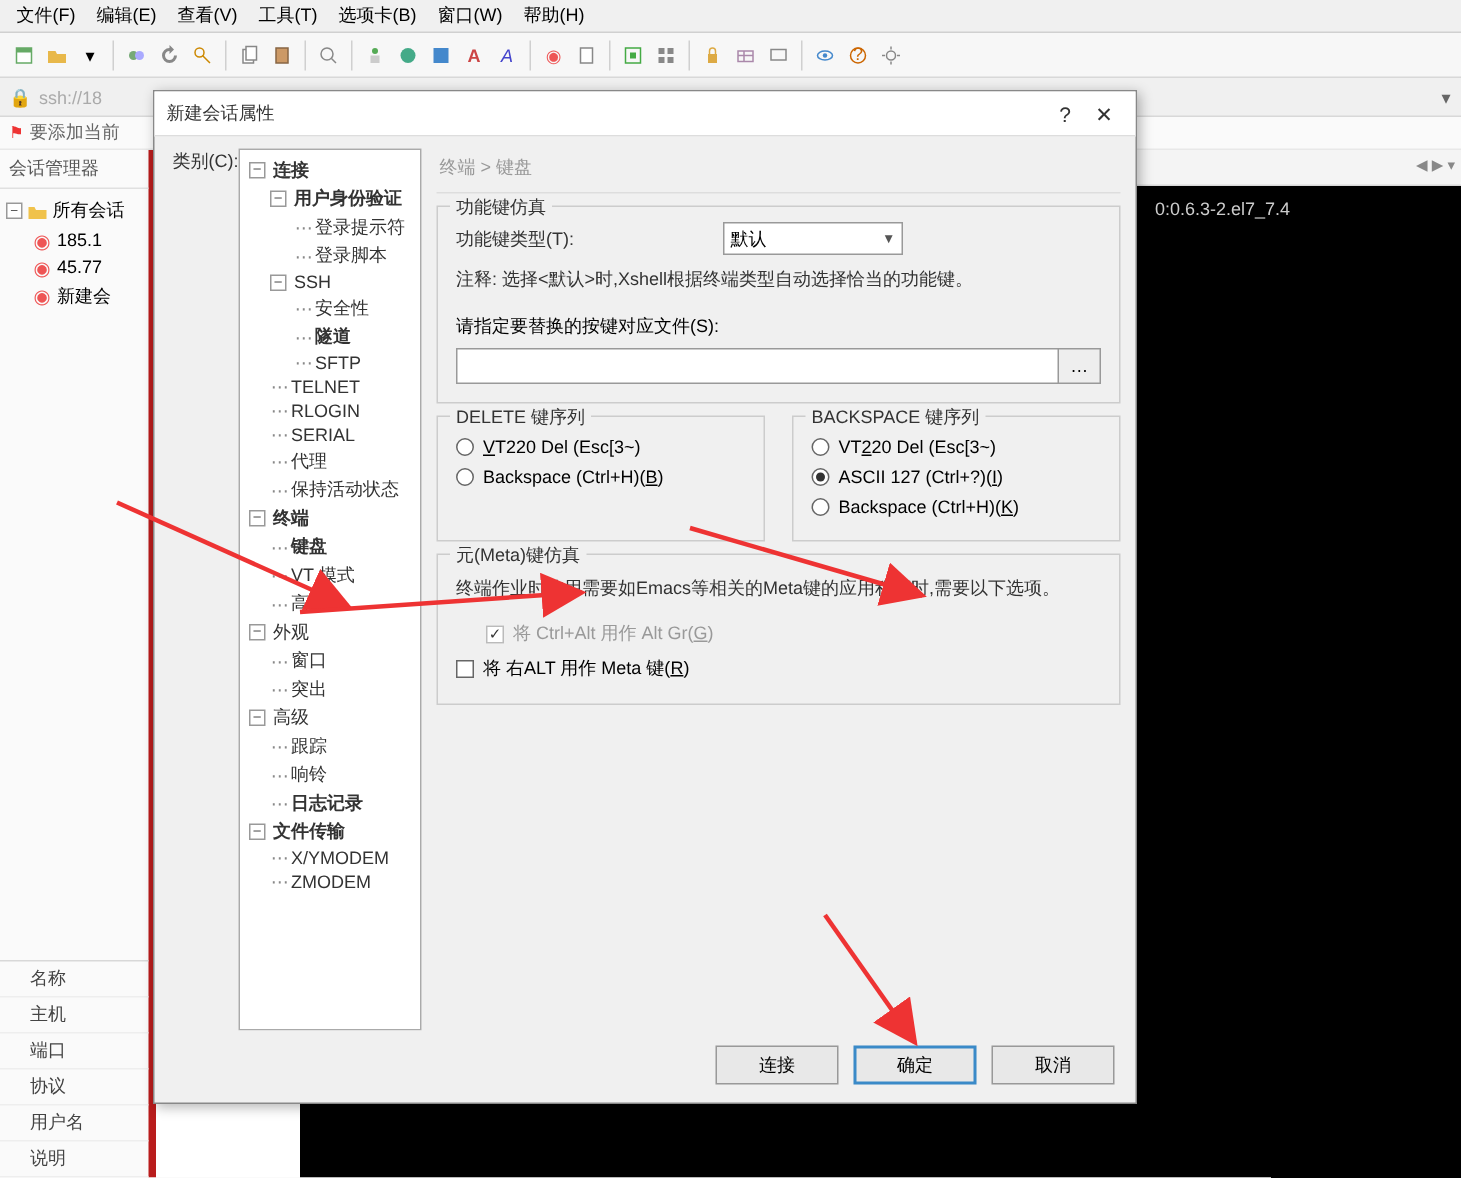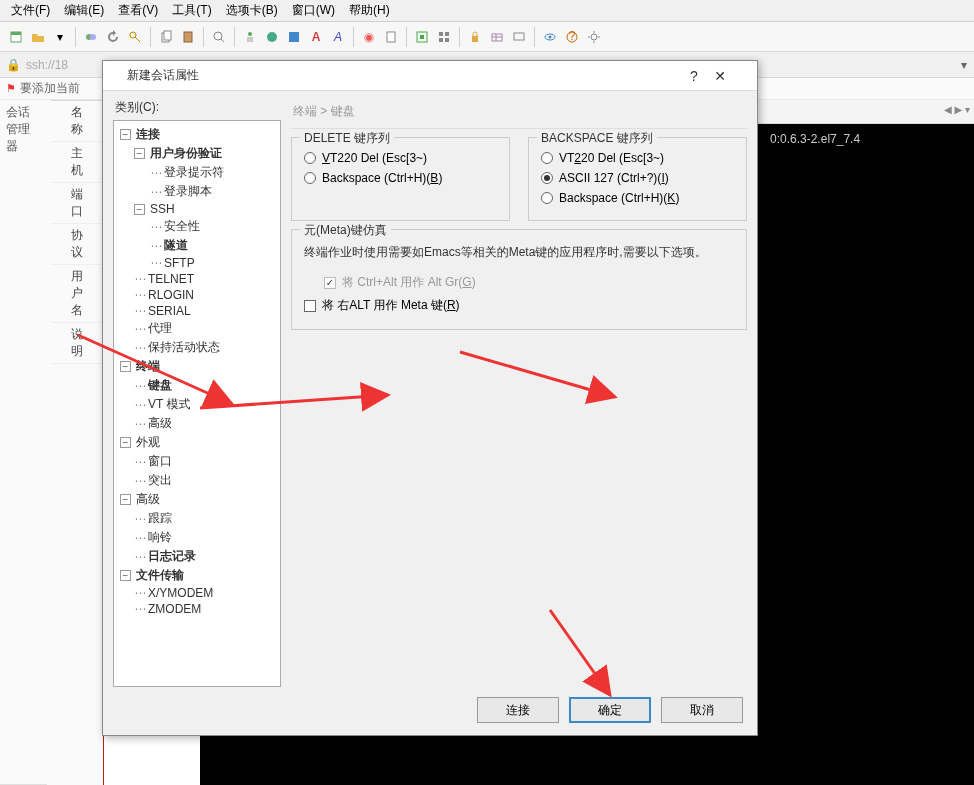--- a/index.html
+++ b/index.html
@@ -22,21 +22,21 @@
 
 
 .tipbar { height: 22px; background: #fafafa; display: flex; align-items: center; padding-left: 6px; gap: 4px; border-bottom: 1px solid #e8e8e8; }
 .tipbar .flag { color: #e33; font-size: 11px; }
 .tipbar .tip { color: #666; }
 
 
 .main-wrap { display: flex; height: calc(785px - 22px - 30px - 26px - 22px); }
 
 
-.sidebar { width: 104px; background: #fafafa; border-right: 1px solid #b91c1c; display: flex; flex-direction: row; }
+.sidebar { width: 104px; background: #fafafa; border-right: 5px solid #b91c1c; display: flex; flex-direction: column; }
 .sidebar-title { padding: 4px 6px; color: #555; border-bottom: 1px solid #e0e0e0; }
 .tree-area { flex: 1; padding: 4px 2px; overflow: hidden; }
 .tree-node { display: flex; align-items: center; gap: 3px; padding: 2px 2px; white-space: nowrap; }
 .tree-indent { width: 14px; display: inline-block; }
 .tree-icon { width: 14px; height: 14px; display: inline-flex; align-items: center; justify-content: center; }
 .folder-icon svg { fill: #f0c24b; }
 .swirl-icon { color: #e55; font-size: 13px; }
 .expander { width: 11px; height: 11px; border: 1px solid #999; display: inline-flex; align-items: center; justify-content: center; font-size: 9px; line-height: 9px; color: #555; background: #fff; }
 .prop-list { border-top: 1px solid #d8d8d8; }
 .prop-row { padding: 3px 20px; border-bottom: 1px solid #eee; color: #444; }
@@ -45,28 +45,28 @@
 .content { flex: 1; position: relative; background: #fff; }
 .tab-strip { height: 24px; background: #f4f4f4; border-bottom: 1px solid #d8d8d8; position: relative; }
 .tab-nav-arrows { position: absolute; right: 4px; top: 4px; color: #888; font-size: 10px; }
 .terminal { position: absolute; left: 96px; top: 24px; right: 0; bottom: 0; background: #000; color: #ccc; font-family: Consolas, monospace; font-size: 13px; padding: 8px 10px; white-space: pre; overflow: hidden; }
 .term-cyan { color: #2dd; }
 .term-prompt { color: #ccc; }
 .term-cursor { display: inline-block; width: 8px; height: 14px; border: 1px solid #2d2; }
 
 
 .dialog { position: absolute; left: 102px; top: 60px; width: 656px; height: 676px; background: #f0f0f0; border: 1px solid #888; box-shadow: 2px 2px 8px rgba(0,0,0,0.3); display: flex; flex-direction: column; }
-.dlg-title { height: 30px; background: #fff; display: flex; align-items: center; padding: 0 24px; border-bottom: 1px solid #ddd; }
+.dlg-title { height: 30px; background: #fff; display: flex; align-items: center; padding: 0 8px; border-bottom: 1px solid #ddd; }
 .dlg-title .t { flex: 1; color: #333; }
 .dlg-title .help, .dlg-title .close { width: 26px; text-align: center; font-size: 14px; color: #333; cursor: default; }
 .dlg-body { flex: 1; display: flex; padding: 8px 10px 0 10px; gap: 10px; overflow: hidden; }
 .dlg-cat-label { padding: 0 0 4px 2px; color: #333; }
 
 
-.cat-wrap { display: flex; flex-direction: column; width: 168px; }
+.cat-wrap { display: flex; flex-direction: row; width: 168px; }
 .cat-tree { border: 1px solid #aaa; background: #fff; flex: 1; overflow: auto; padding: 4px 2px; }
 .ct-node { padding: 1px 0 1px 4px; white-space: nowrap; display: flex; align-items: center; gap: 2px; }
 .ct-exp { width: 11px; height: 11px; border: 1px solid #999; display: inline-flex; align-items: center; justify-content: center; font-size: 10px; line-height: 9px; color: #555; margin-right: 3px; background: #fff; }
 .ct-dots { color: #888; display: inline-block; width: 12px; text-align: center; letter-spacing: -1px; }
 .ct-label { color: #333; }
 .ct-bold { font-weight: bold; }
 .ct-i1 { padding-left: 18px; }
 .ct-i2 { padding-left: 34px; }
 
 
@@ -423,20 +423,37 @@
         <div class="ct-node ct-i1">
             <span class="ct-dots">⋯</span>
             <span class="ct-label">ZMODEM</span>
           </div>
       </div>
     </div>
 
     <div class="panel">
       <div class="breadcrumb">终端 &gt; 键盘</div>
 
+      <div class="fieldset">
+        <span class="legend">功能键仿真</span>
+        <div class="formrow">
+          <label style="width:170px">功能键类型(T):</label>
+          <div class="combo">
+            <span>默认</span>
+            <span class="arrow">▼</span>
+          </div>
+        </div>
+        <div class="note">注释: 选择&lt;默认&gt;时,Xshell根据终端类型自动选择恰当的功能键。</div>
+        <div style="height:14px"></div>
+        <div>请指定要替换的按键对应文件(S):</div>
+        <div class="input-row">
+          <div class="txt"></div>
+          <div class="browse">…</div>
+        </div>
+      </div>
 
       <div class="seq-row">
         <div class="seq-col fieldset">
           <span class="legend">DELETE 键序列</span>
           <div class="radio-opt">
               <span class="radio"></span>
               <span><span class="underline">V</span>T220 Del (Esc[3~)</span>
             </div>
           <div class="radio-opt">
               <span class="radio"></span>

